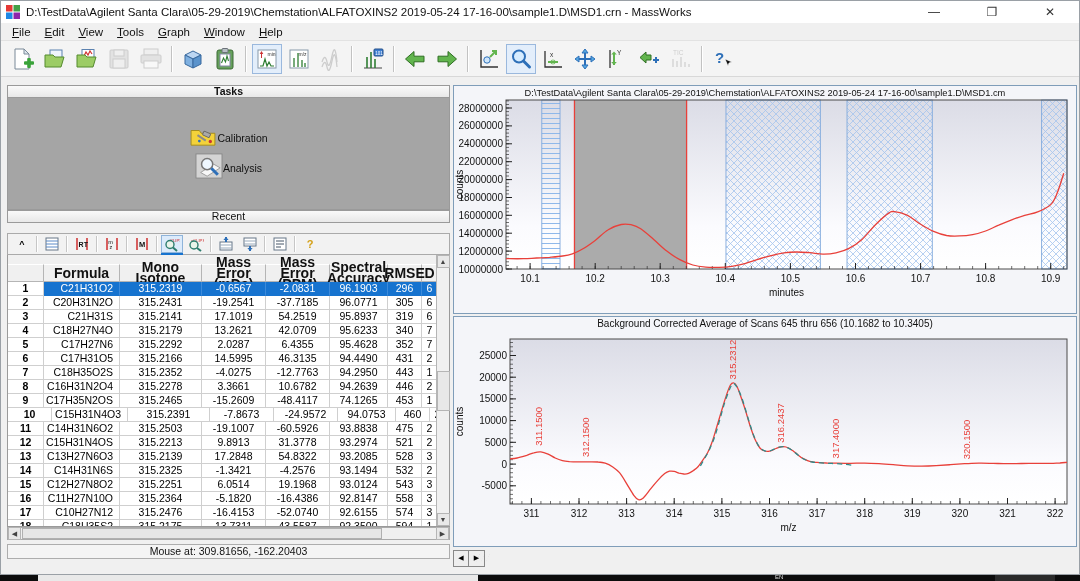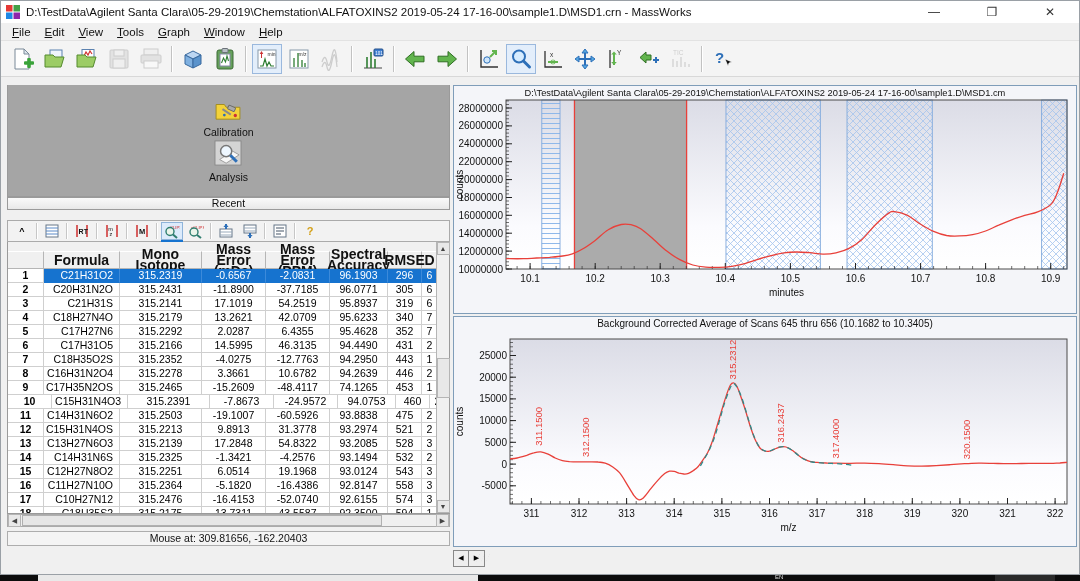--- a/index.html
+++ b/index.html
@@ -19,21 +19,21 @@
   .tb-btn { width:30px; height:30px; margin:0 1px; display:flex; align-items:center; justify-content:center; border:1px solid transparent; background:transparent; }
   .tb-btn svg { width:24px; height:24px; }
   .tb-btn.pressed { background:#e3eefb; border:1px solid #9ab8dd; }
   .tb-btn.disabled { opacity:.45; filter:grayscale(1); }
   .tb-sep { width:2px; height:26px; margin:0 4px; border-left:1px solid #c2c2c2; border-right:1px solid #fff; }
   
   .lpanel { position:absolute; left:6px; top:84px; width:443px; height:484px; }
   .sec-hdr { height:13px; background:linear-gradient(#fafafa,#e8e8e8); border:1px solid #9a9a9a; font-size:10.5px; text-align:center; line-height:11px; color:#111; }
   .sec-hdr.bold { font-weight:bold; }
   .tasks-body { height:112px; background:#a5a5a5; border:1px solid #9a9a9a; border-top:none; display:flex; flex-direction:column; align-items:center; justify-content:center; gap:2px; }
-  .task-item { display:flex; flex-direction:column; align-items:center; }
+  .task-item { display:flex; flex-direction:row; align-items:center; }
   .task-item .lbl { font-size:10.5px; color:#111; margin-top:1px; }
   .minibar { height:22px; margin-top:10px; border:1px solid #aaa; background:#f2f2f2; display:flex; align-items:center; padding-left:2px; }
   .mini-btn { min-width:22px; height:18px; margin:0 1px; display:flex; align-items:center; justify-content:center; font-size:8px; border:1px solid transparent; position:relative; }
   .mini-btn svg { width:16px; height:16px; }
   .mini-btn.active { background:#dcebfb; border:1px solid #8fb4da; }
   .mini-btn.active:after { content:""; position:absolute; left:-1px; right:-1px; bottom:-4px; height:3px; background:#1673cf; }
   .mini-sep { width:2px; height:16px; margin:0 2px; border-left:1px solid #c6c6c6; border-right:1px solid #fff; }
   .res-title { height:13px; background:linear-gradient(#3090e8,#0d66c0); color:#fff; font-size:10px; font-weight:bold; text-align:center; line-height:13px; border:1px solid #0a57a8; }
   .grid { position:relative; border:1px solid #9a9a9a; border-top:none; background:#fff; }
   .g-hdr { display:flex; height:27px; background:#f0f0f0; }
@@ -269,20 +269,21 @@
       <div class="tb-sep"></div>
       <div class="tb-btn">
         <svg viewBox="0 0 24 24">
           <text x="4" y="16" font-size="15" font-weight="bold" fill="#2d6fb8">?</text>
           <path d="M14 12l7 3-3 1-1 3z" fill="#111" stroke="#fff" stroke-width="0.6"></path>
         </svg>
       </div>
     </div>
 
   <div class="lpanel">
+    <div class="sec-hdr bold">Tasks</div>
     <div class="tasks-body" id="tasksBody">
         <div class="task-item">
           <span><svg viewBox="0 0 30 24" width="28" height="22">
               <path d="M2 6h9l2 3h15v13H2z" fill="#f3d23a" stroke="#a08a1a"></path>
               <path d="M9 11l9 6" stroke="#8a8a8a" stroke-width="2.2"></path>
               <rect x="15" y="8" width="8" height="4.5" rx="1" fill="#a9a9a9" stroke="#666" transform="rotate(24 19 10)"></rect>
               <circle cx="23" cy="18" r="1.8" fill="#cc3333"></circle>
               <circle cx="11" cy="17.5" r="1.5" fill="#2d6fb8"></circle>
             </svg></span>
           <span class="lbl">Calibration</span>
@@ -397,21 +398,21 @@
             <div class="g-c" style="width: 64px;">-0.6567</div>
             <div class="g-c" style="width: 64px;">-2.0831</div>
             <div class="g-c" style="width: 58px;">96.1903</div>
             <div class="g-c" style="width: 34px;">296</div>
             <div class="g-c" style="width: 16px;">6</div>
           </div>
           <div class="g-row">
             <div class="g-c num" style="width: 36px;">2</div>
             <div class="g-c frm" style="width: 76px;">C20H31N2O</div>
             <div class="g-c" style="width: 82px;">315.2431</div>
-            <div class="g-c" style="width: 64px;">-11.8900</div>
+            <div class="g-c" style="width: 64px;">-19.2541</div>
             <div class="g-c" style="width: 64px;">-37.7185</div>
             <div class="g-c" style="width: 58px;">96.0771</div>
             <div class="g-c" style="width: 34px;">305</div>
             <div class="g-c" style="width: 16px;">6</div>
           </div>
           <div class="g-row">
             <div class="g-c num" style="width: 36px;">3</div>
             <div class="g-c frm" style="width: 76px;">C21H31S</div>
             <div class="g-c" style="width: 82px;">315.2141</div>
             <div class="g-c" style="width: 64px;">17.1019</div>

